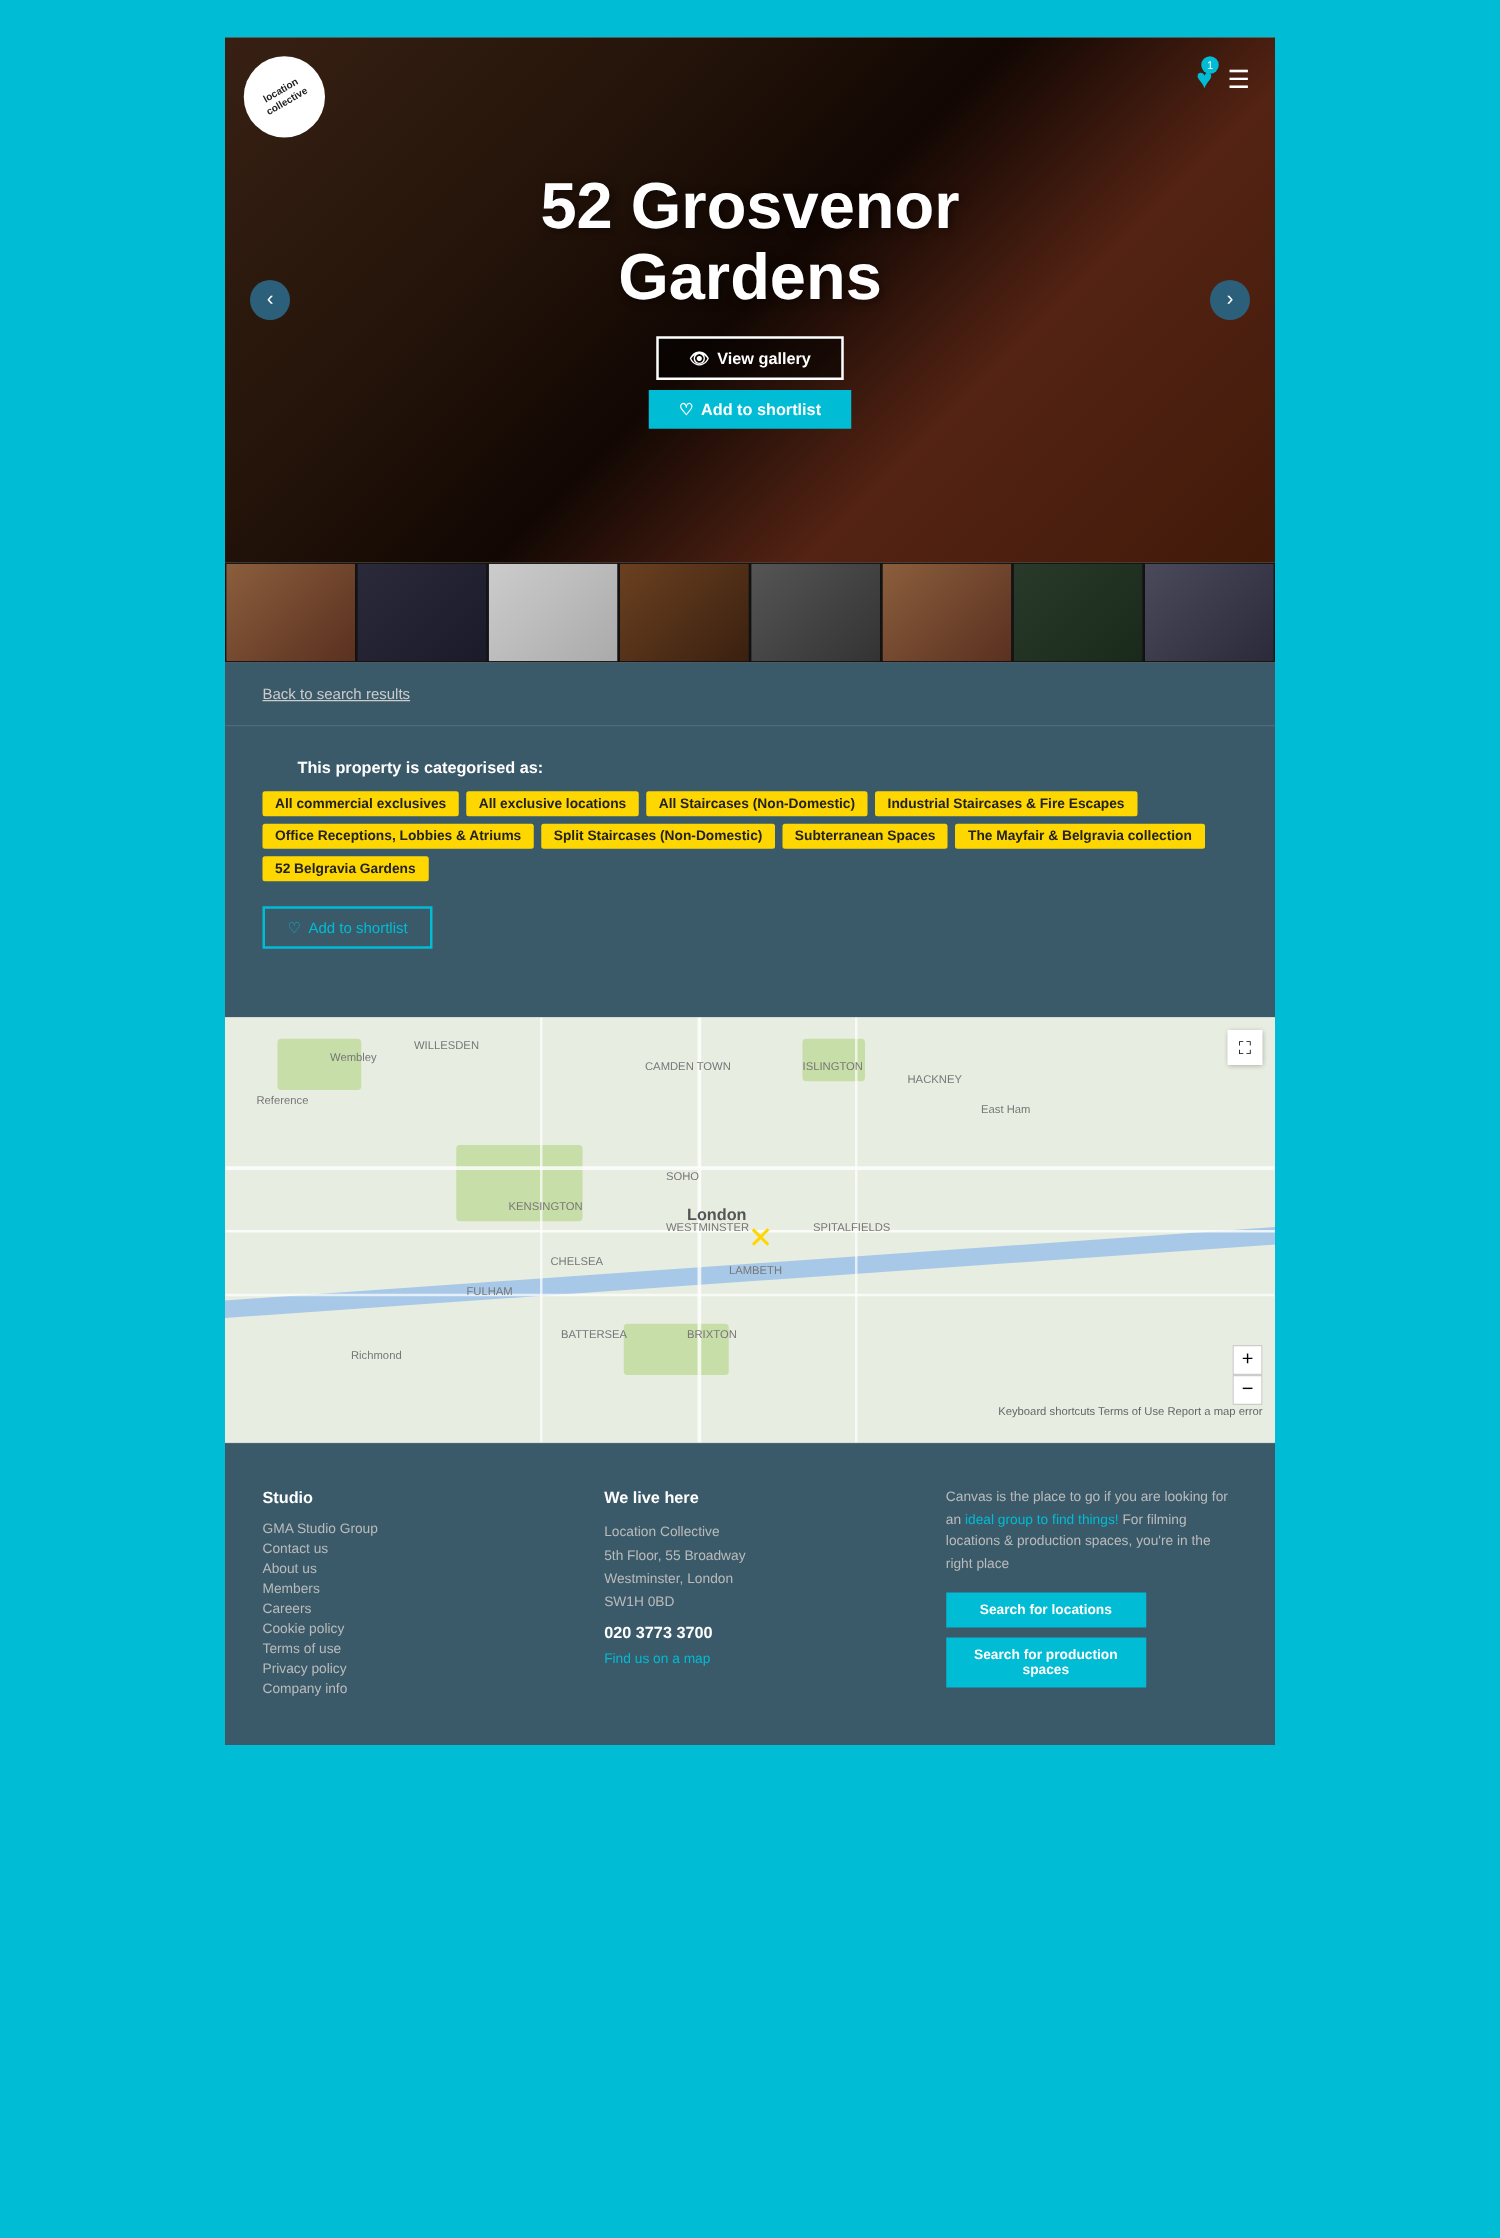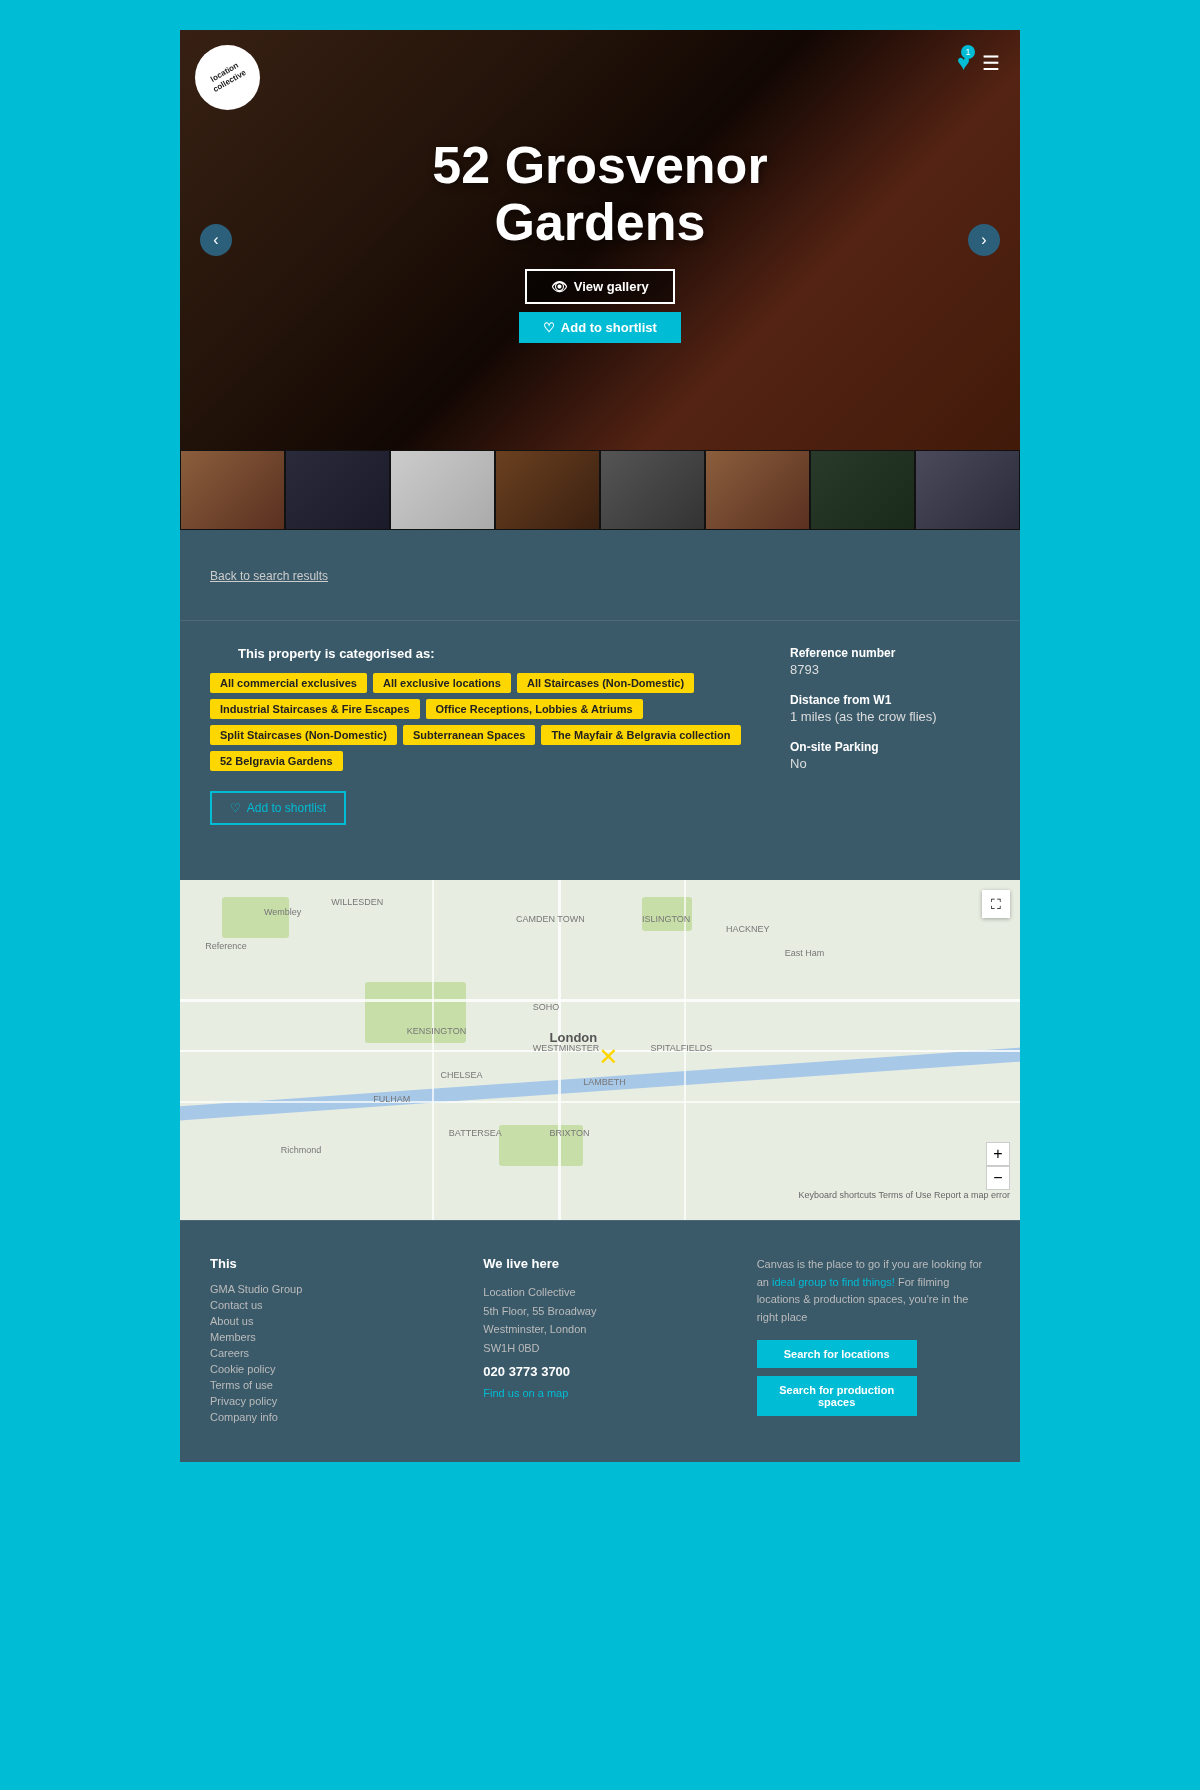--- a/index.html
+++ b/index.html
@@ -181,21 +181,21 @@
     .thumb-6 { background: linear-gradient(135deg, #8B5E3C 0%, #5a3020 100%); }
     .thumb-7 { background: linear-gradient(135deg, #2a3a2a 0%, #1a2a1a 100%); }
     .thumb-8 { background: linear-gradient(135deg, #4a4a5a 0%, #2a2a3a 100%); }
 
     
     .content-section {
       background: #3a5a6a;
       padding: 0 0 30px 0;
     }
     .back-link-bar {
-      padding: 36px 30px;
+      padding: 16px 30px;
       border-bottom: 1px solid rgba(255,255,255,0.1);
     }
     .back-link {
       color: #ccc;
       font-size: 12px;
       text-decoration: underline;
       cursor: pointer;
       background: none;
       border: none;
     }
@@ -487,30 +487,20 @@
           <span class="tag">The Mayfair &amp; Belgravia collection</span>
           <span class="tag">52 Belgravia Gardens</span>
         </div>
 
         <button class="btn-add-shortlist-content">
           <span>♡</span>
           <span>Add to shortlist</span>
         </button>
       </div>
 
-      <div class="right-col">
-        <div class="info-label">Reference number</div>
-        <div class="info-value">8793</div>
-
-        <div class="info-label">Distance from W1</div>
-        <div class="info-value">1 miles (as the crow flies)</div>
-
-        <div class="info-label">On-site Parking</div>
-        <div class="info-value">No</div>
-      </div>
     </div>
   </div>
 
   <div class="map-section">
     <div class="map-canvas">
 
       <div style="position:absolute;inset:0;background:#e8ede2;"></div>
 
       <div class="map-green" style="left:5%;top:5%;width:8%;height:12%;"></div>
       <div class="map-green" style="left:22%;top:30%;width:12%;height:18%;"></div>
@@ -555,21 +545,21 @@
       </div>
 
       <div class="map-attribution">Keyboard shortcuts   Terms of Use   Report a map error</div>
     </div>
   </div>
 
   <div class="footer">
     <div class="footer-cols">
 
       <div class="footer-col">
-        <div class="footer-col-title">This</div>
+        <div class="footer-col-title">Studio</div>
         <a class="footer-link">GMA Studio Group</a>
         <a class="footer-link">Contact us</a>
         <a class="footer-link">About us</a>
         <a class="footer-link">Members</a>
         <a class="footer-link">Careers</a>
         <a class="footer-link">Cookie policy</a>
         <a class="footer-link">Terms of use</a>
         <a class="footer-link">Privacy policy</a>
         <a class="footer-link">Company info</a>
       </div>

